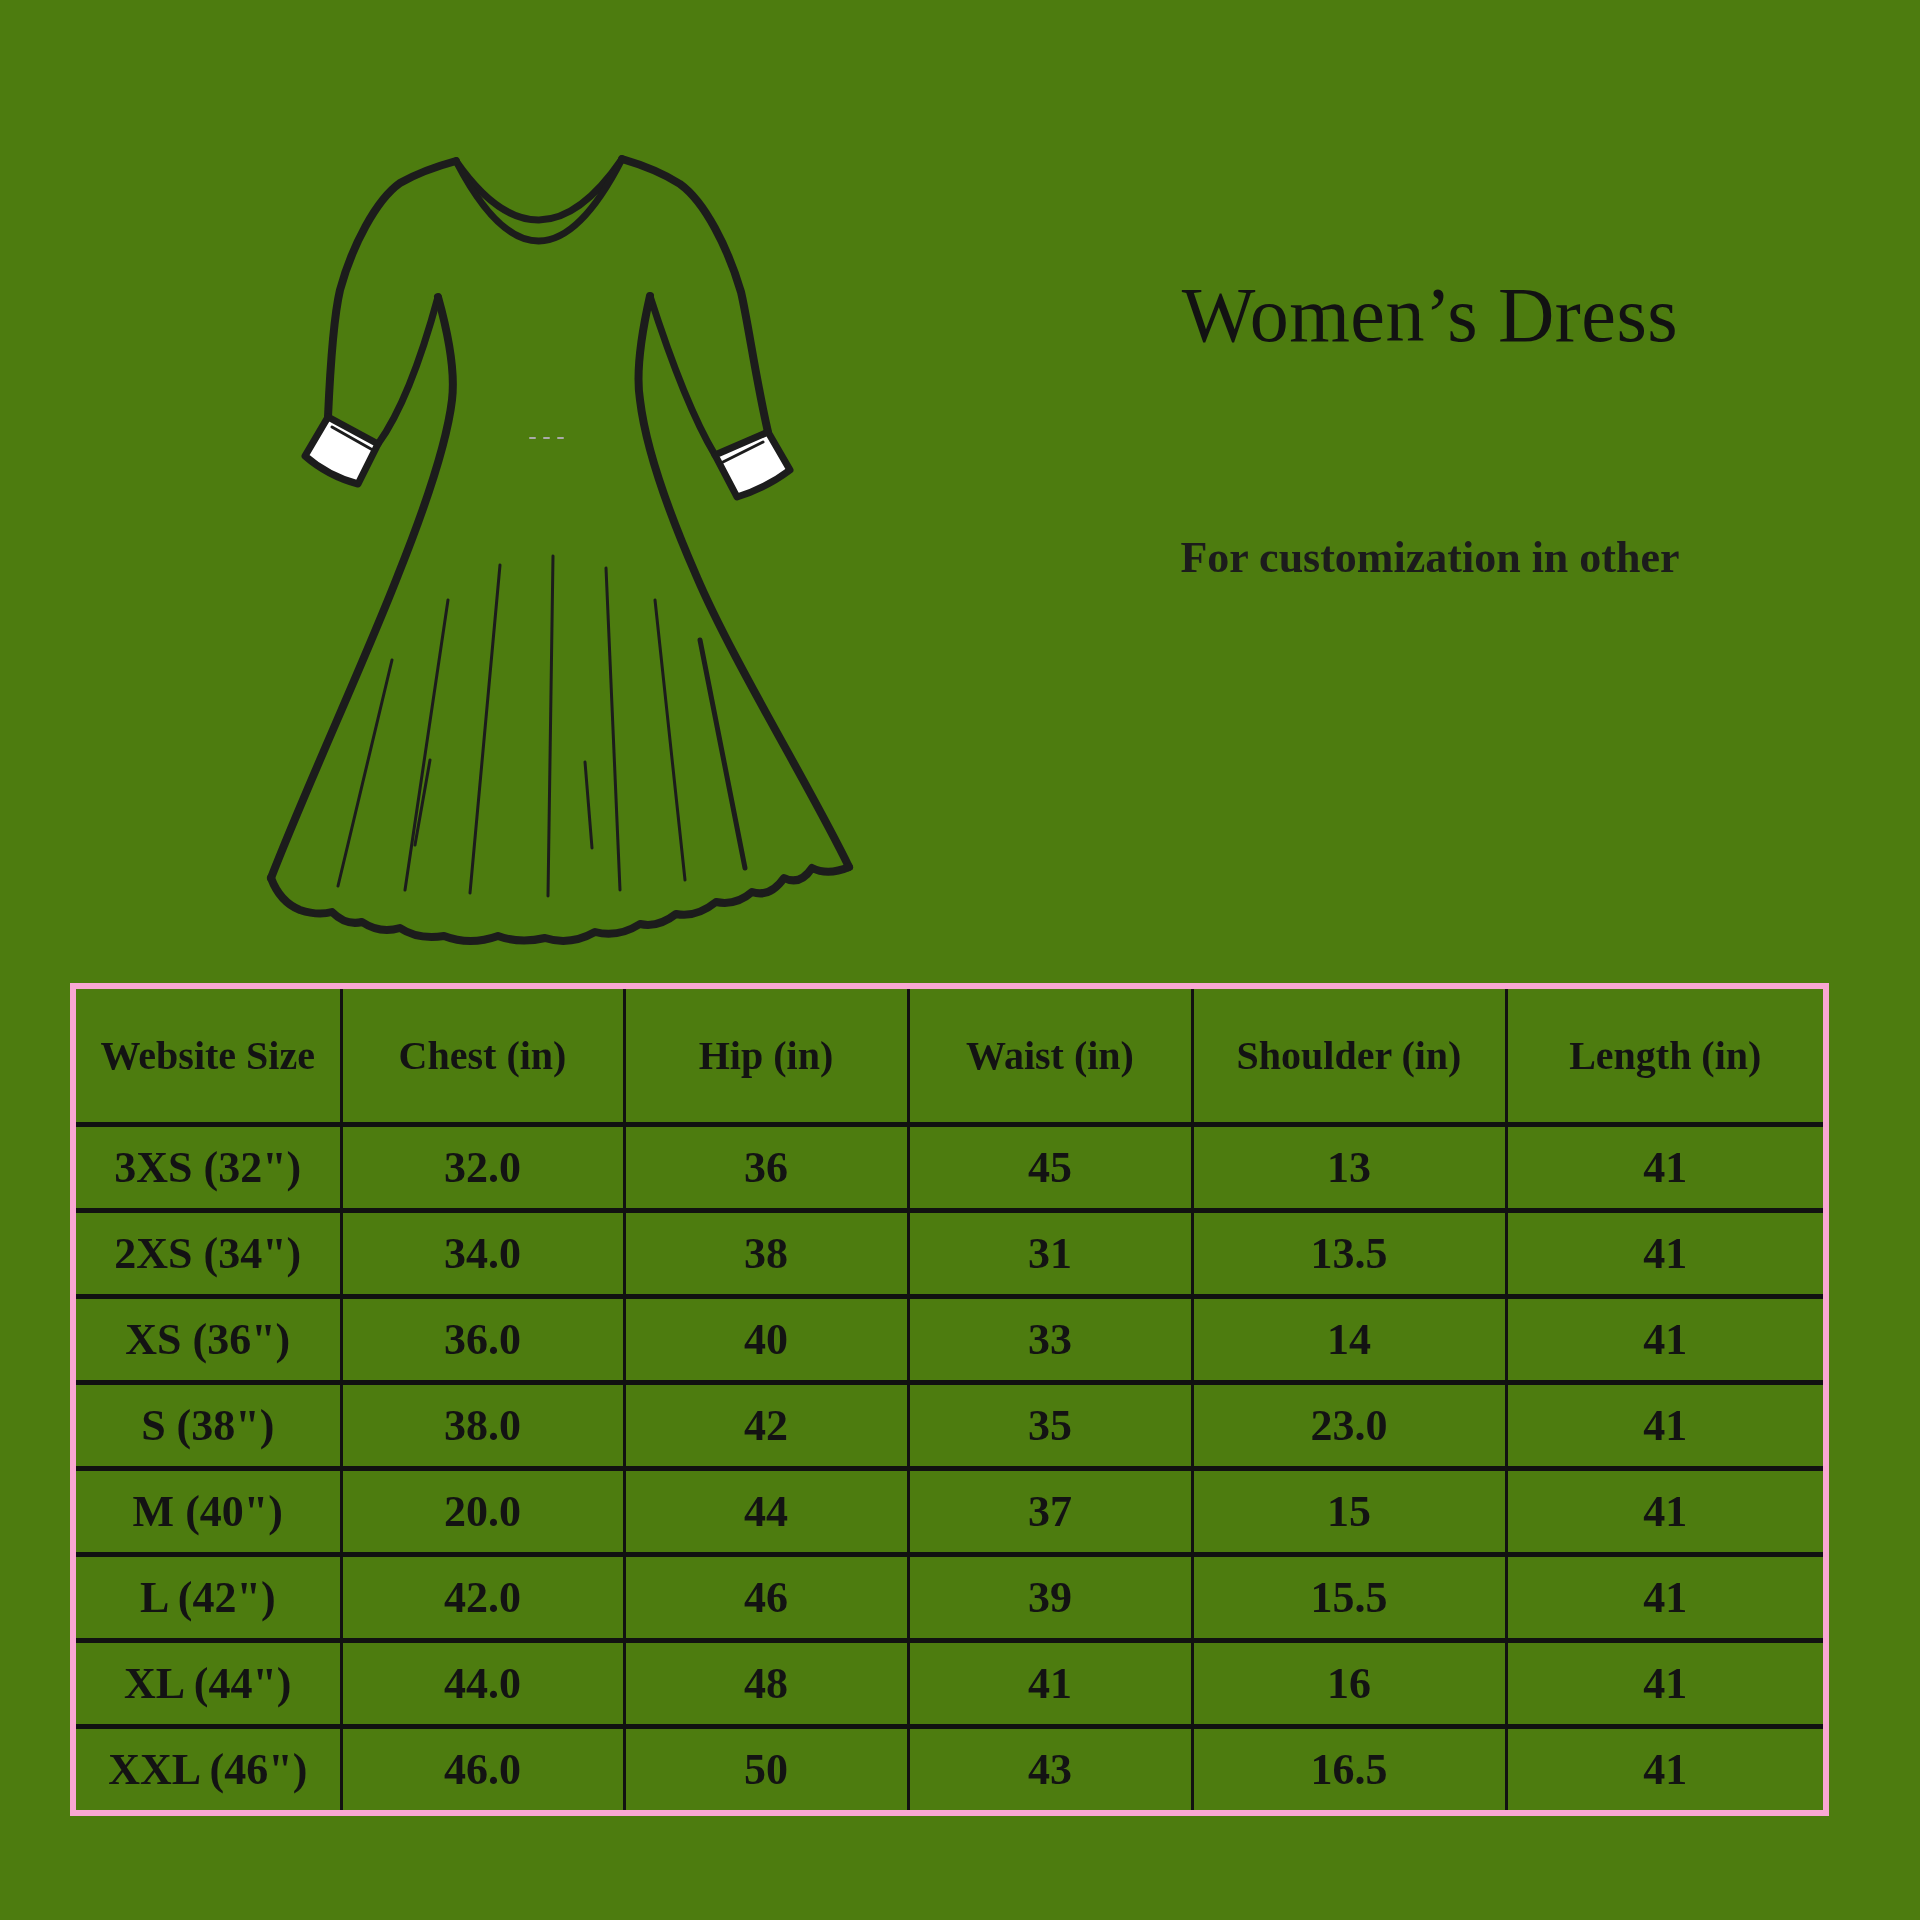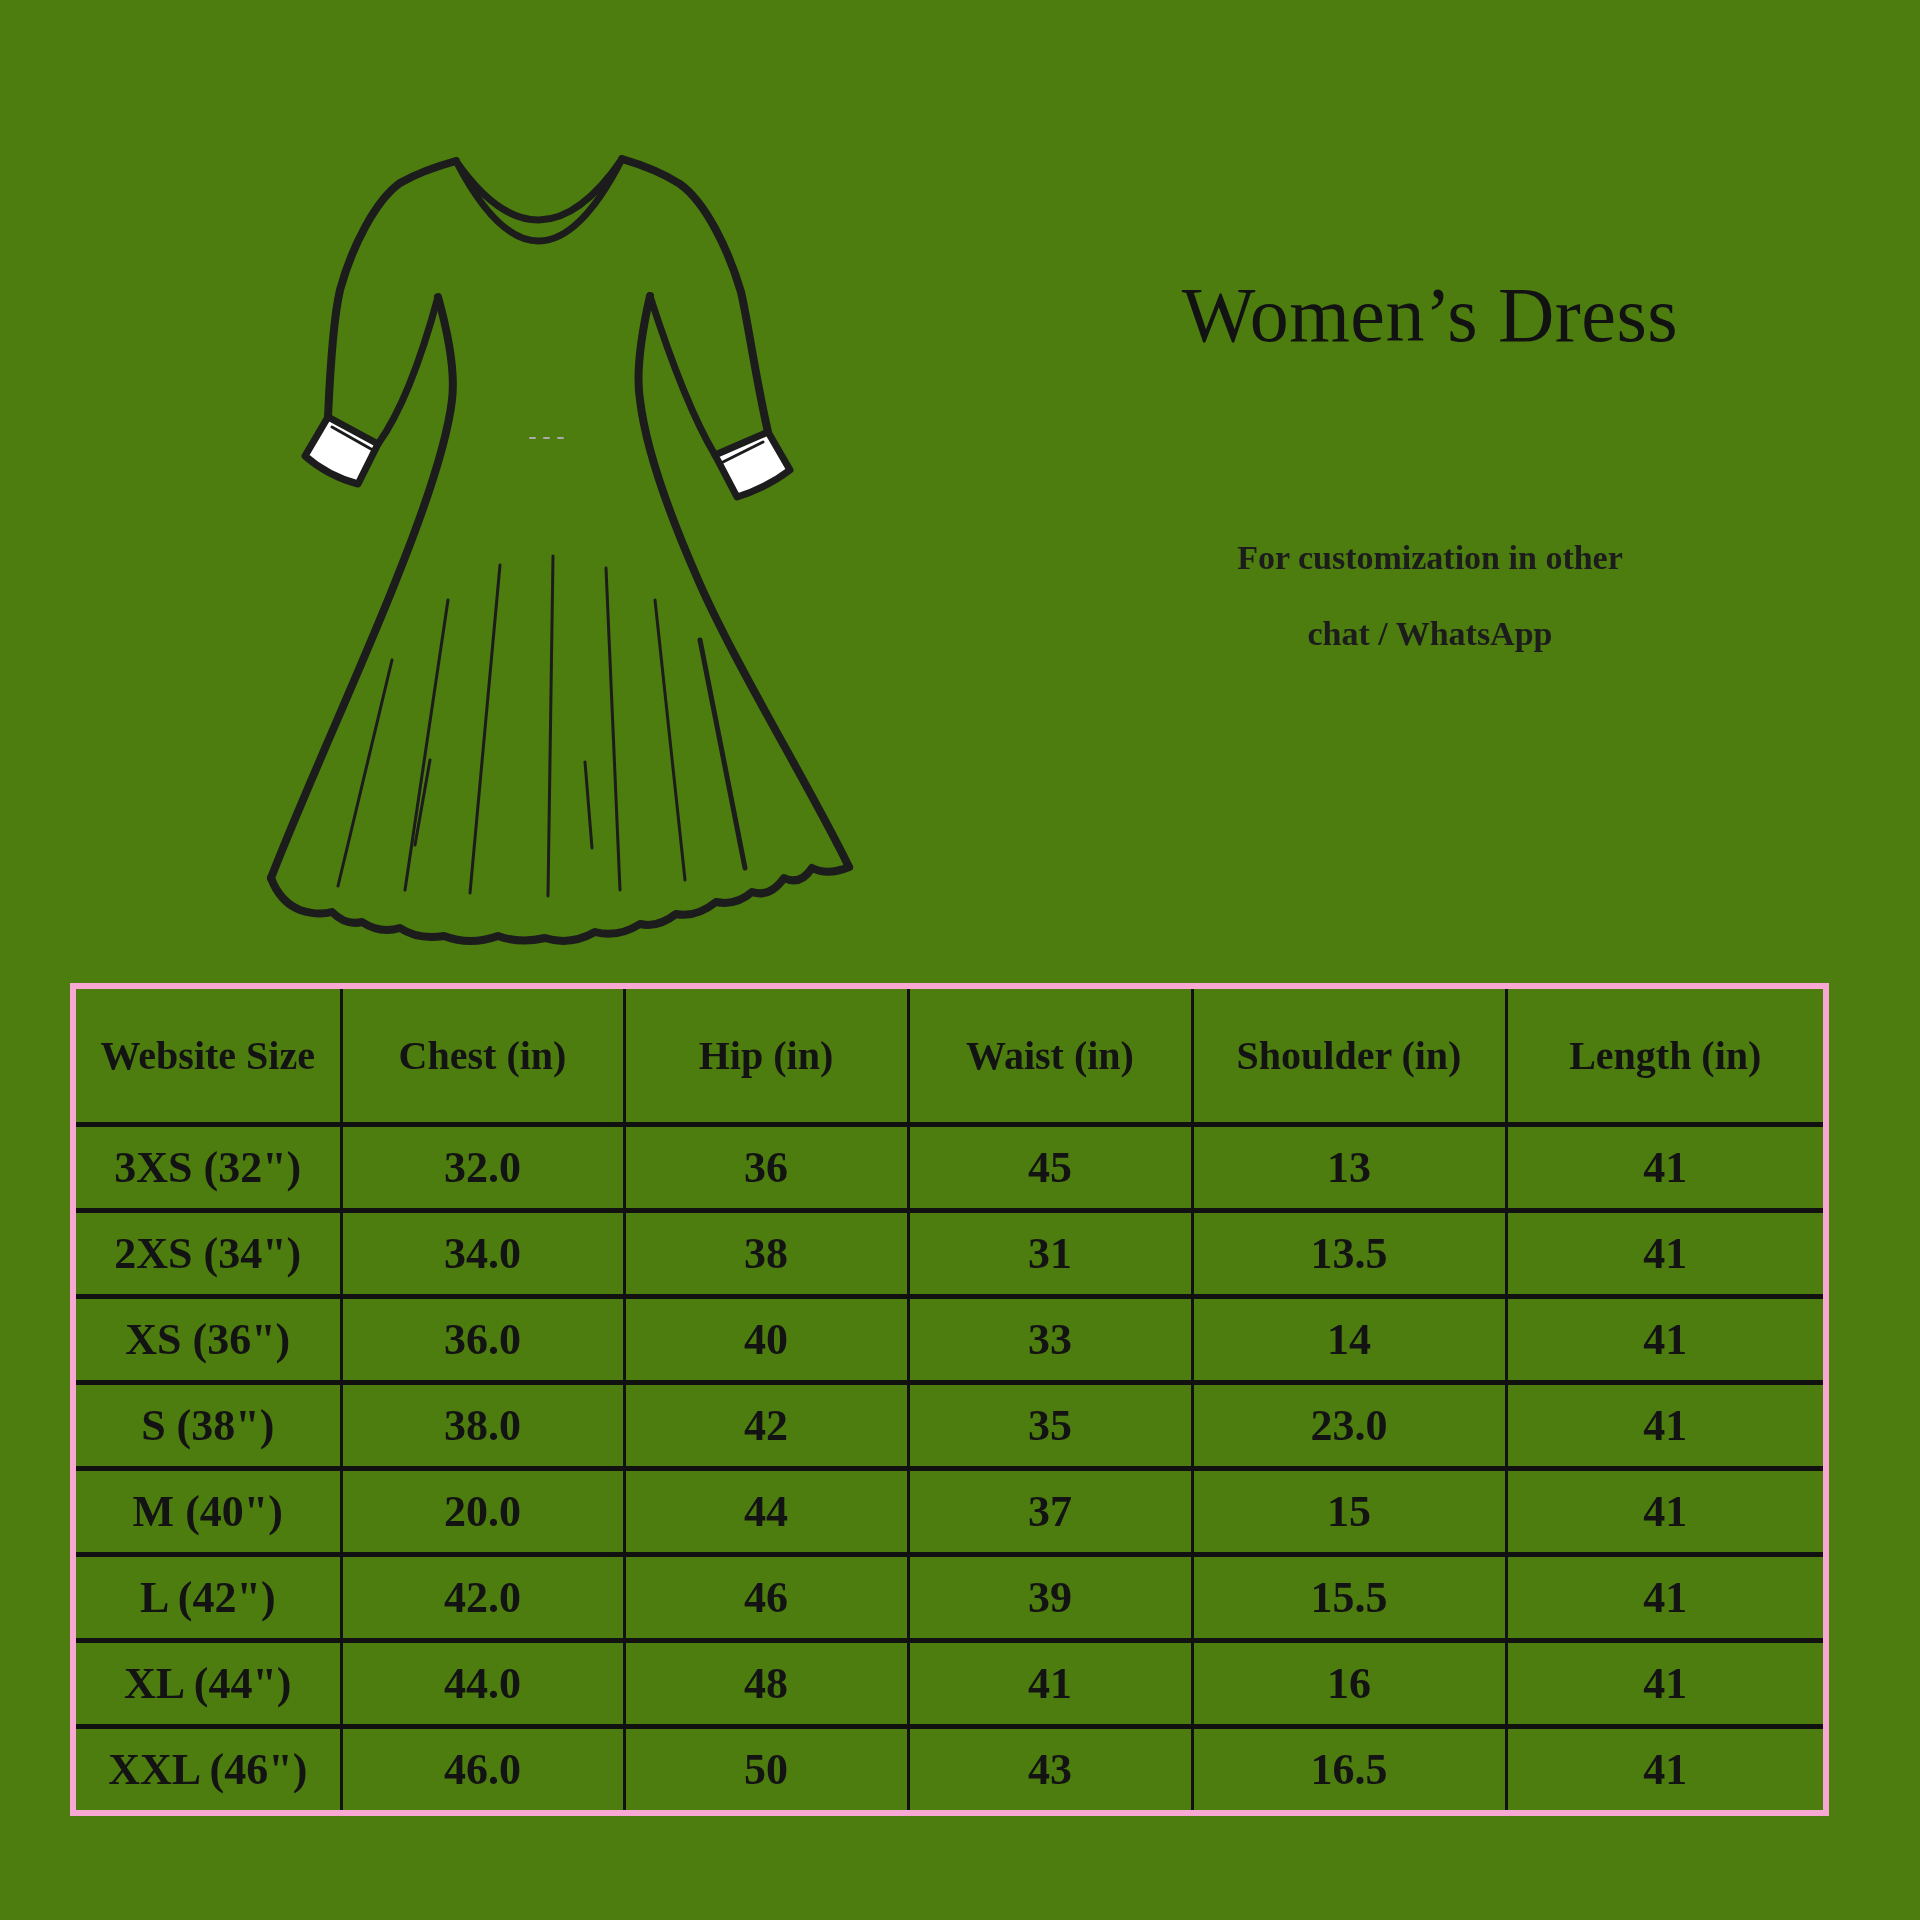--- a/index.html
+++ b/index.html
@@ -35,21 +35,21 @@
   .title {
     margin: 0;
     font-size: 78px;
     font-weight: 400;
     letter-spacing: 0.5px;
     color: #121212;
     white-space: nowrap;
   }
   .note {
     margin-top: 160px;
-    font-size: 34px;
+    font-size: 44px;
     line-height: 76px;
     font-weight: 700;
     color: #1c1c1c;
   }
 
   
   .size-table {
     position: absolute;
     left: 70px;
     top: 983px;
@@ -126,21 +126,20 @@
       <path stroke-width="3" d="M 585 762 L 592 848"></path>
 
       <path stroke-width="2" stroke="#aaaaaa" stroke-dasharray="5 9" d="M 530 438 L 566 438"></path>
     </svg>
   </div>
 
   <div class="right-col">
     <h1 class="title">Women’s Dress</h1>
     <div class="note">
       <div>For customization in other</div>
-      <div>chat / WhatsApp</div>
     </div>
   </div>
 
   <table class="size-table">
     <colgroup>
       <col style="width:268px">
       <col style="width:283px">
       <col style="width:284px">
       <col style="width:284px">
       <col style="width:314px">

